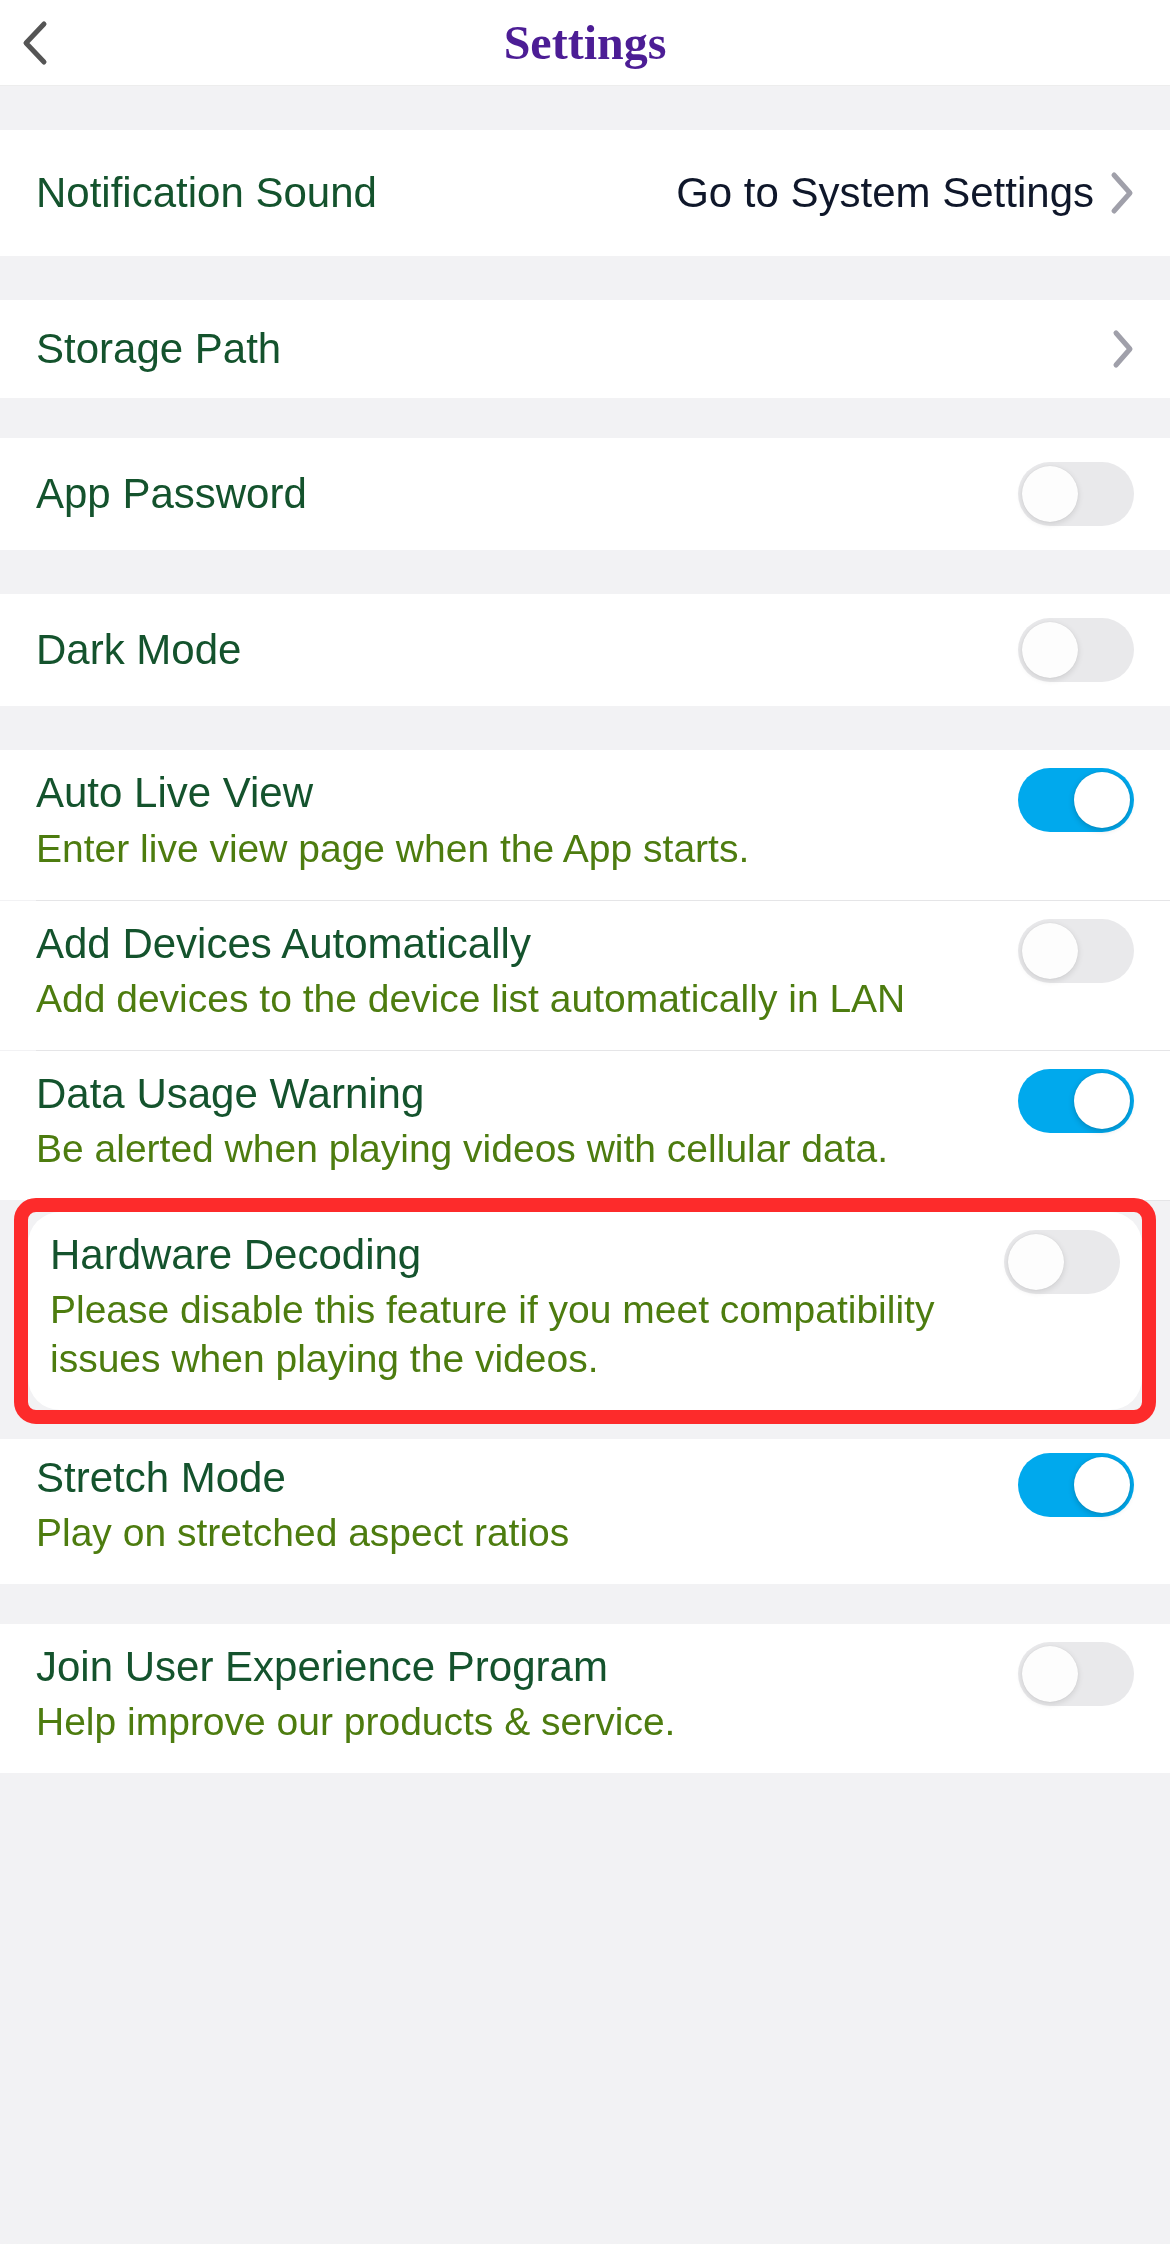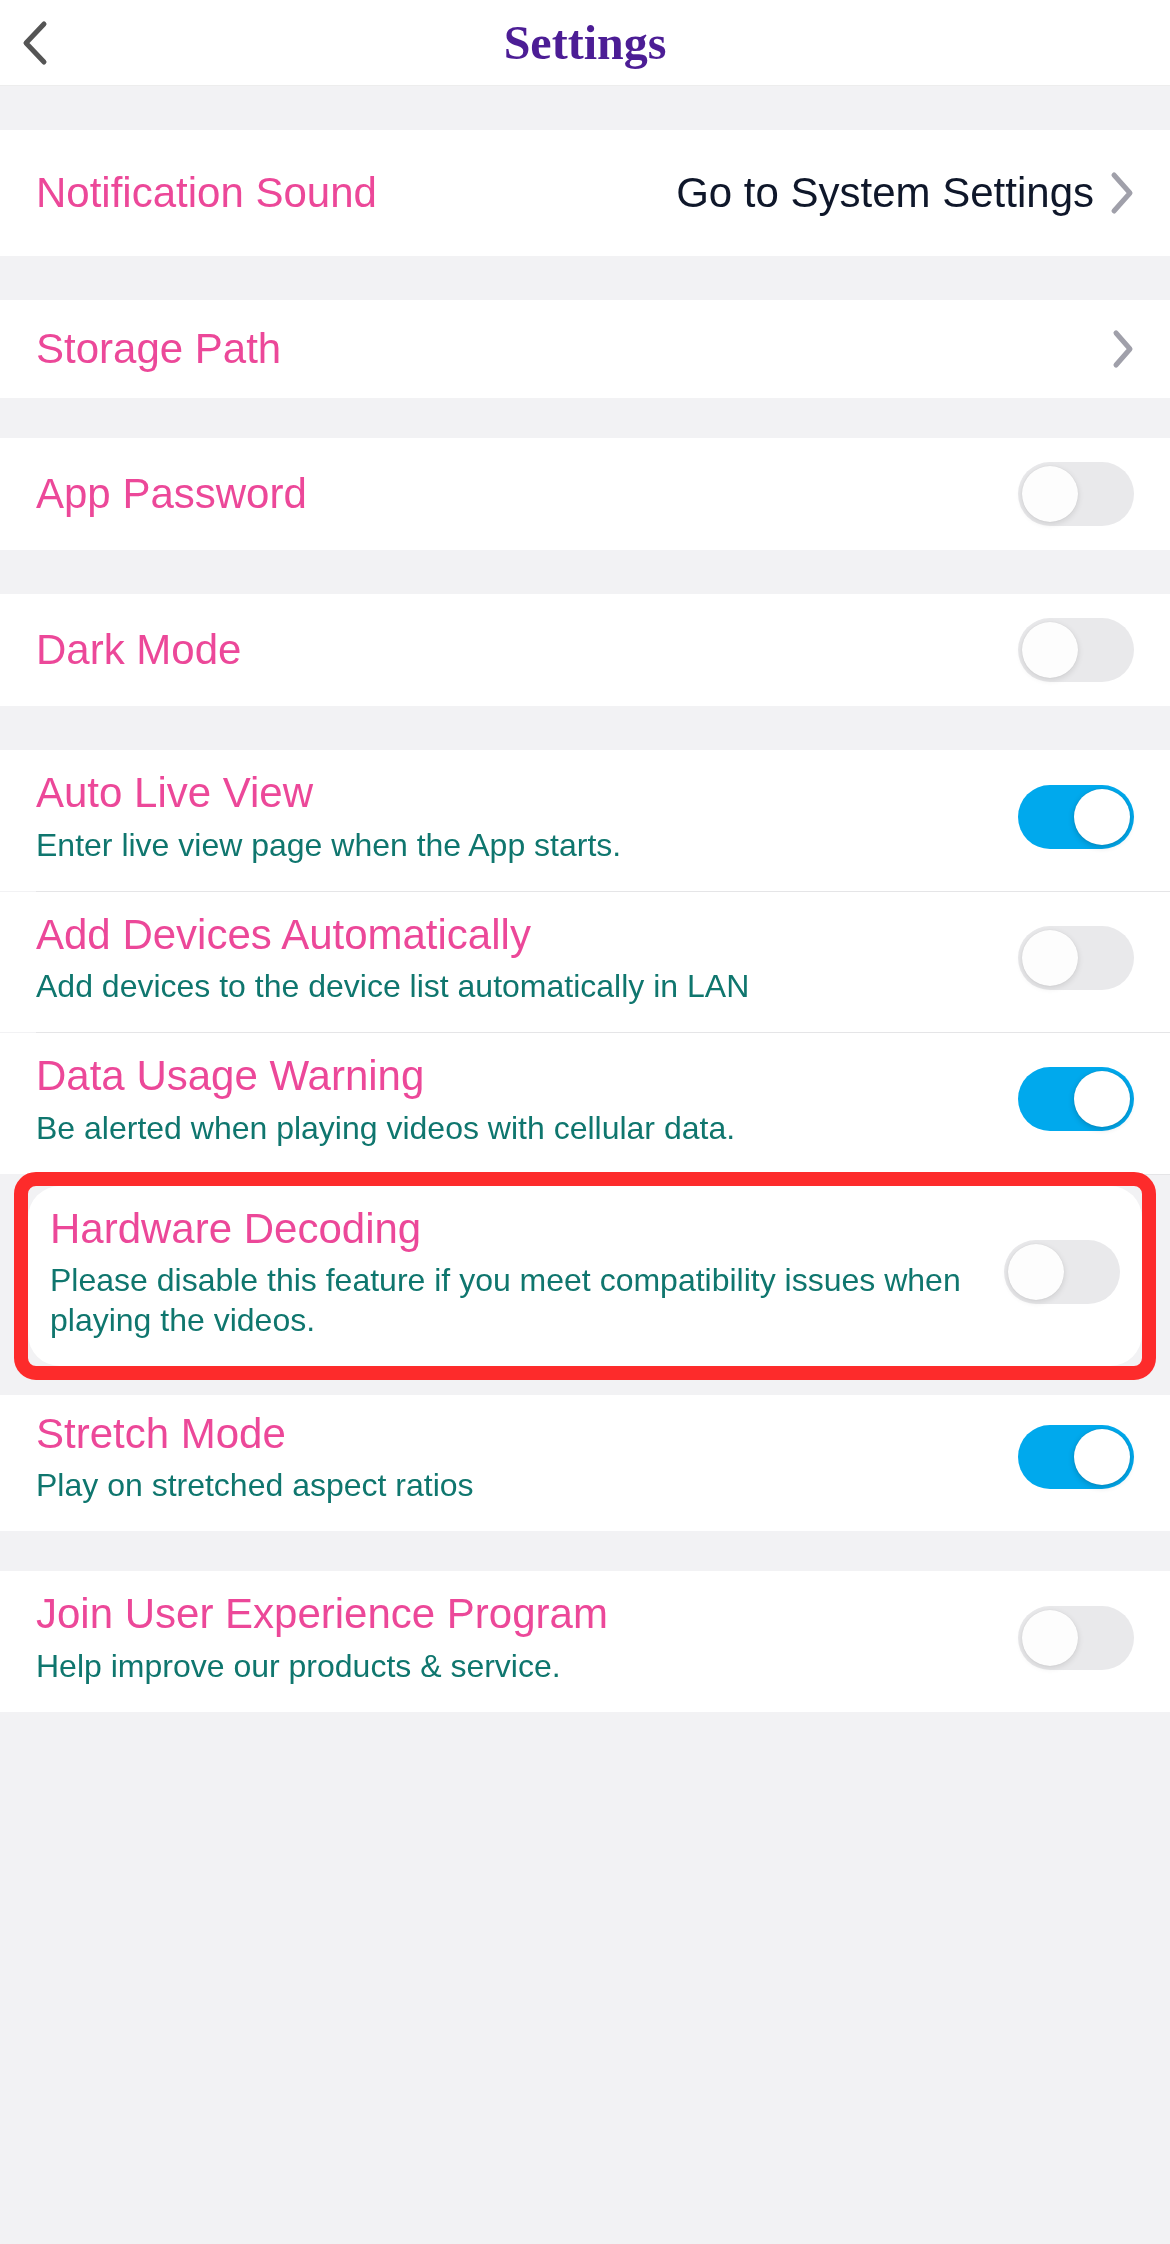--- a/index.html
+++ b/index.html
@@ -41,27 +41,26 @@
     padding: 24px 36px;
     display: flex;
     align-items: center;
     justify-content: space-between;
     min-height: 126px;
   }
   .row-sub {
     background: #ffffff;
     padding: 18px 36px 26px 36px;
     display: flex;
-    align-items: center;
     justify-content: space-between;
   }
   .row .left, .row-sub .left { display: flex; flex-direction: column; flex: 1; padding-right: 18px; }
-  .row .label, .row-sub .label { font-size: 42px; color: #ec4899; line-height: 1.2; }
+  .row .label, .row-sub .label { font-size: 42px; color: #14532d; line-height: 1.2; }
   .row .value { font-size: 42px; color: #0f172a; margin-right: 16px; display: flex; align-items: center; }
-  .sublabel { font-size: 32px; color: #0f766e; margin-top: 6px; line-height: 1.25; }
+  .sublabel { font-size: 39px; color: #4d7c0f; margin-top: 6px; line-height: 1.25; }
   .hr { height: 1px; background: #e5e5e7; margin-left: 36px; }
   .chevron-right-big svg, .chevron-right-medium svg { display: block; }
   .toggle {
     position: relative;
     width: 116px;
     height: 64px;
     border-radius: 32px;
     flex-shrink: 0;
   }
   .toggle .knob {

